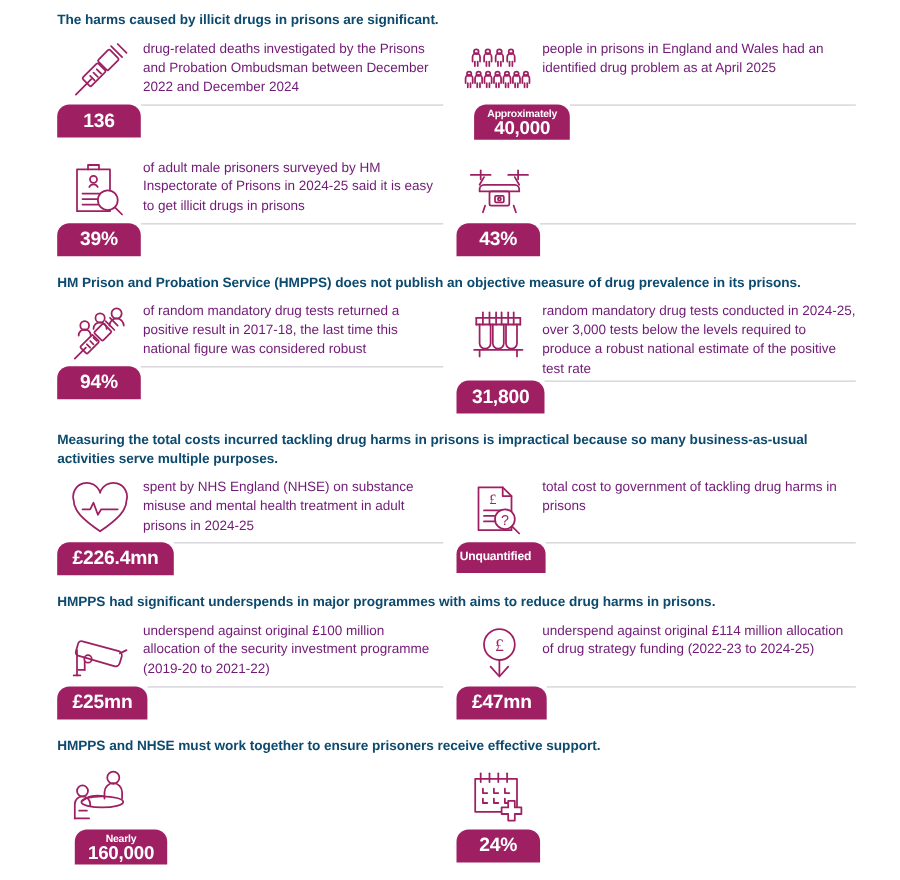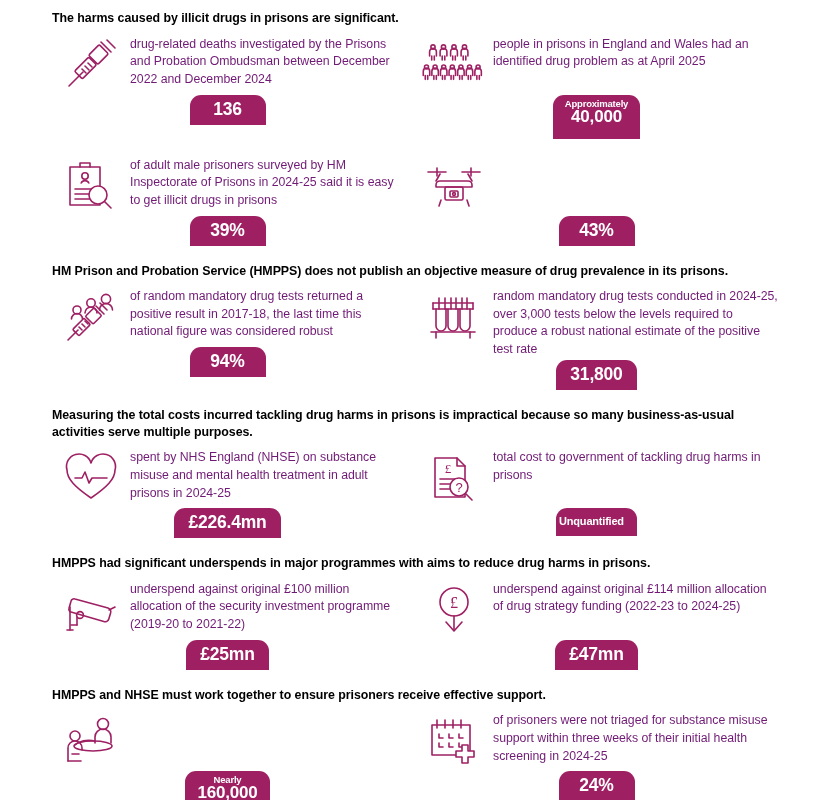--- a/index.html
+++ b/index.html
@@ -17,21 +17,21 @@
     width: 818px;
     height: 800px;
     padding: 10px 40px 0 52px;
     background: #ffffff;
   }
 
   
   .section { position: relative; width: 100%; }
 
   .section-heading {
-    color: #000000;
+    color: #0c4a6e;
     font-size: 12.4px;
     font-weight: bold;
     line-height: 16.5px;
     letter-spacing: -0.05px;
     margin-bottom: 8px;
   }
 
   
   .stat-row {
     display: flex;
@@ -67,45 +67,45 @@
     font-size: 12.3px;
     line-height: 17.6px;
     padding-top: 1px;
     letter-spacing: -0.02px;
   }
 
   
   .stat-base {
     position: relative;
     display: flex;
-    align-items: center;
+    align-items: flex-start;
     margin-top: 2px;
-    flex-direction: column;
   }
 
   .pill {
     position: relative;
     z-index: 2;
     min-width: 76px;
     background: #9e2063;
     color: #ffffff;
     border-radius: 11px 11px 0 0;
     padding: 3px 14px 4px 14px;
     text-align: center;
     font-size: 17.5px;
     font-weight: bold;
     line-height: 23px;
     letter-spacing: -0.2px;
     white-space: nowrap;
   }
 
   .pill.two-line {
-    padding: 3px 12px 15px 12px;
+    padding: 3px 12px 3px 12px;
     line-height: 13px;
     font-size: 11px;
+    margin-left: 16px;
   }
   .pill.two-line .pill-sub {
     display: block;
     font-size: 9.5px;
     font-weight: bold;
     line-height: 12px;
   }
   .pill.two-line .pill-main {
     display: block;
     font-size: 17px;
@@ -453,21 +453,20 @@
                   <line x1="35" y1="8" x2="35" y2="16"></line>
                   <path d="M13 22 v4 h4"></path>
                   <path d="M23 22 v4 h4"></path>
                   <path d="M33 22 v4 h4"></path>
                   <path d="M13 31 v4 h4"></path>
                   <path d="M23 31 v4 h4"></path>
                   <path d="M33 31 v4 h4"></path>
                   <path d="M36 33 h6 v6 h6 v6 h-6 v6 h-6 v-6 h-6 v-6 h6 z" fill="#ffffff"></path>
                 </svg>
               </div>
-              <div class="stat-desc">of prisoners were not triaged for substance misuse support within three weeks of their initial health screening in 2024-25</div>
             </div>
             <div class="stat-base">
               <div class="pill">24%</div>
             </div>
           </div>
         </div>
       </div>
     </div>
 </div>
 

